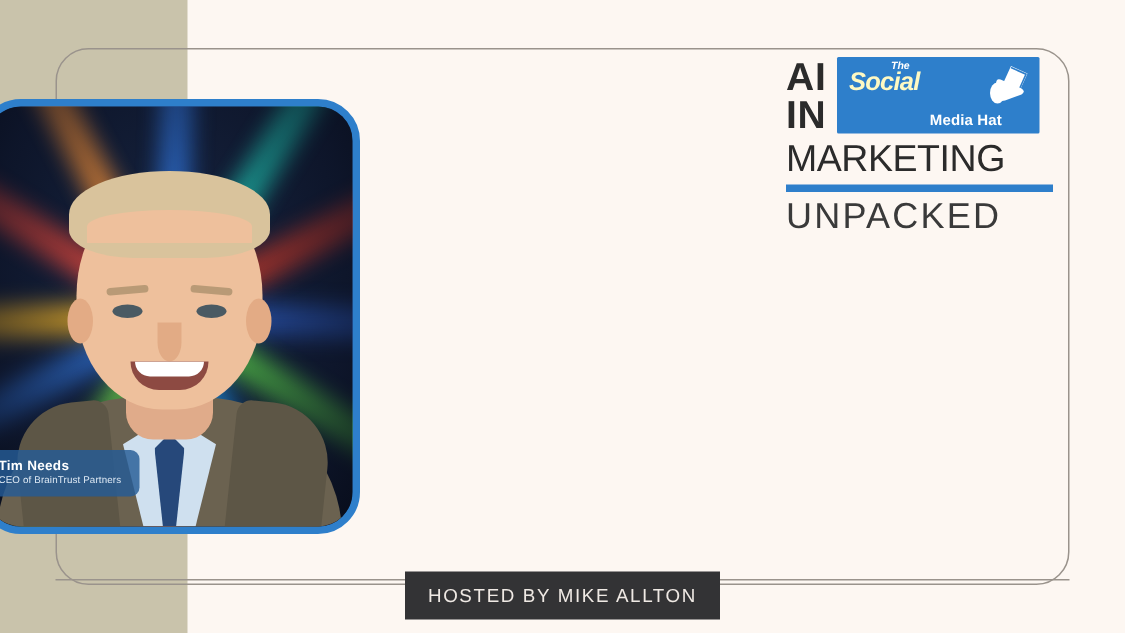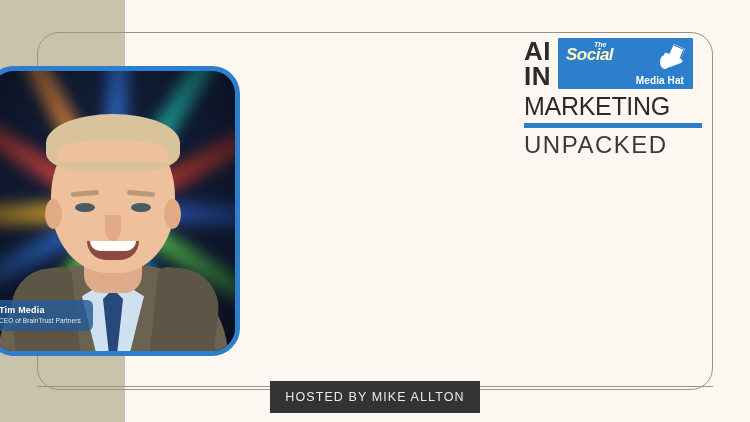--- a/index.html
+++ b/index.html
@@ -149,21 +149,21 @@
   }
   .smh-the {
     position:absolute; left:36px; top:3px; color:#fff;
     font-size:7px; font-weight:bold; font-style:italic;
   }
   .smh-social {
     position:absolute; left:8px; top:7px; color:#fef9c3;
     font-size:17px; font-weight:bold; letter-spacing:-.5px;font-style:italic;
   }
   .smh-sub {
-    position:absolute; right:9px; bottom:3px; color:#fff;
+    position:absolute; right:25px; bottom:3px; color:#fff;
     font-size:10px; font-weight:bold; letter-spacing:.1px;
   }
   .smh-hat { position:absolute; right:5px; top:2px; }
   .brand-mkt {
     font-size:25px; font-weight:normal; color:#2b2b2b;
     letter-spacing:-.3px; line-height:30px; margin-top:2px;
   }
   .brand-bar { height:5px; background:#2E7FCB; width:178px; margin:2px 0 3px; }
   .brand-unp {
     font-size:24px; color:#3a3a3a; letter-spacing:1.5px; line-height:27px;
@@ -233,21 +233,21 @@
         <span class="eye-l"></span>
           <span class="eye-r"></span>
         <span class="nose"></span>
         <span class="mouth">
             <span class="teeth"></span>
           </span>
       </div>
     </div>
 
     <div class="nameplate">
-      <div class="np-name">Tim Media</div>
+      <div class="np-name">Tim Needs</div>
       <div class="np-role">CEO of BrainTrust Partners</div>
     </div>
   </div>
 
   <div class="brand">
     <div class="brand-top">
       <div>
         <div class="brand-ai">AI</div>
         <div class="brand-ai">IN</div>
       </div>

